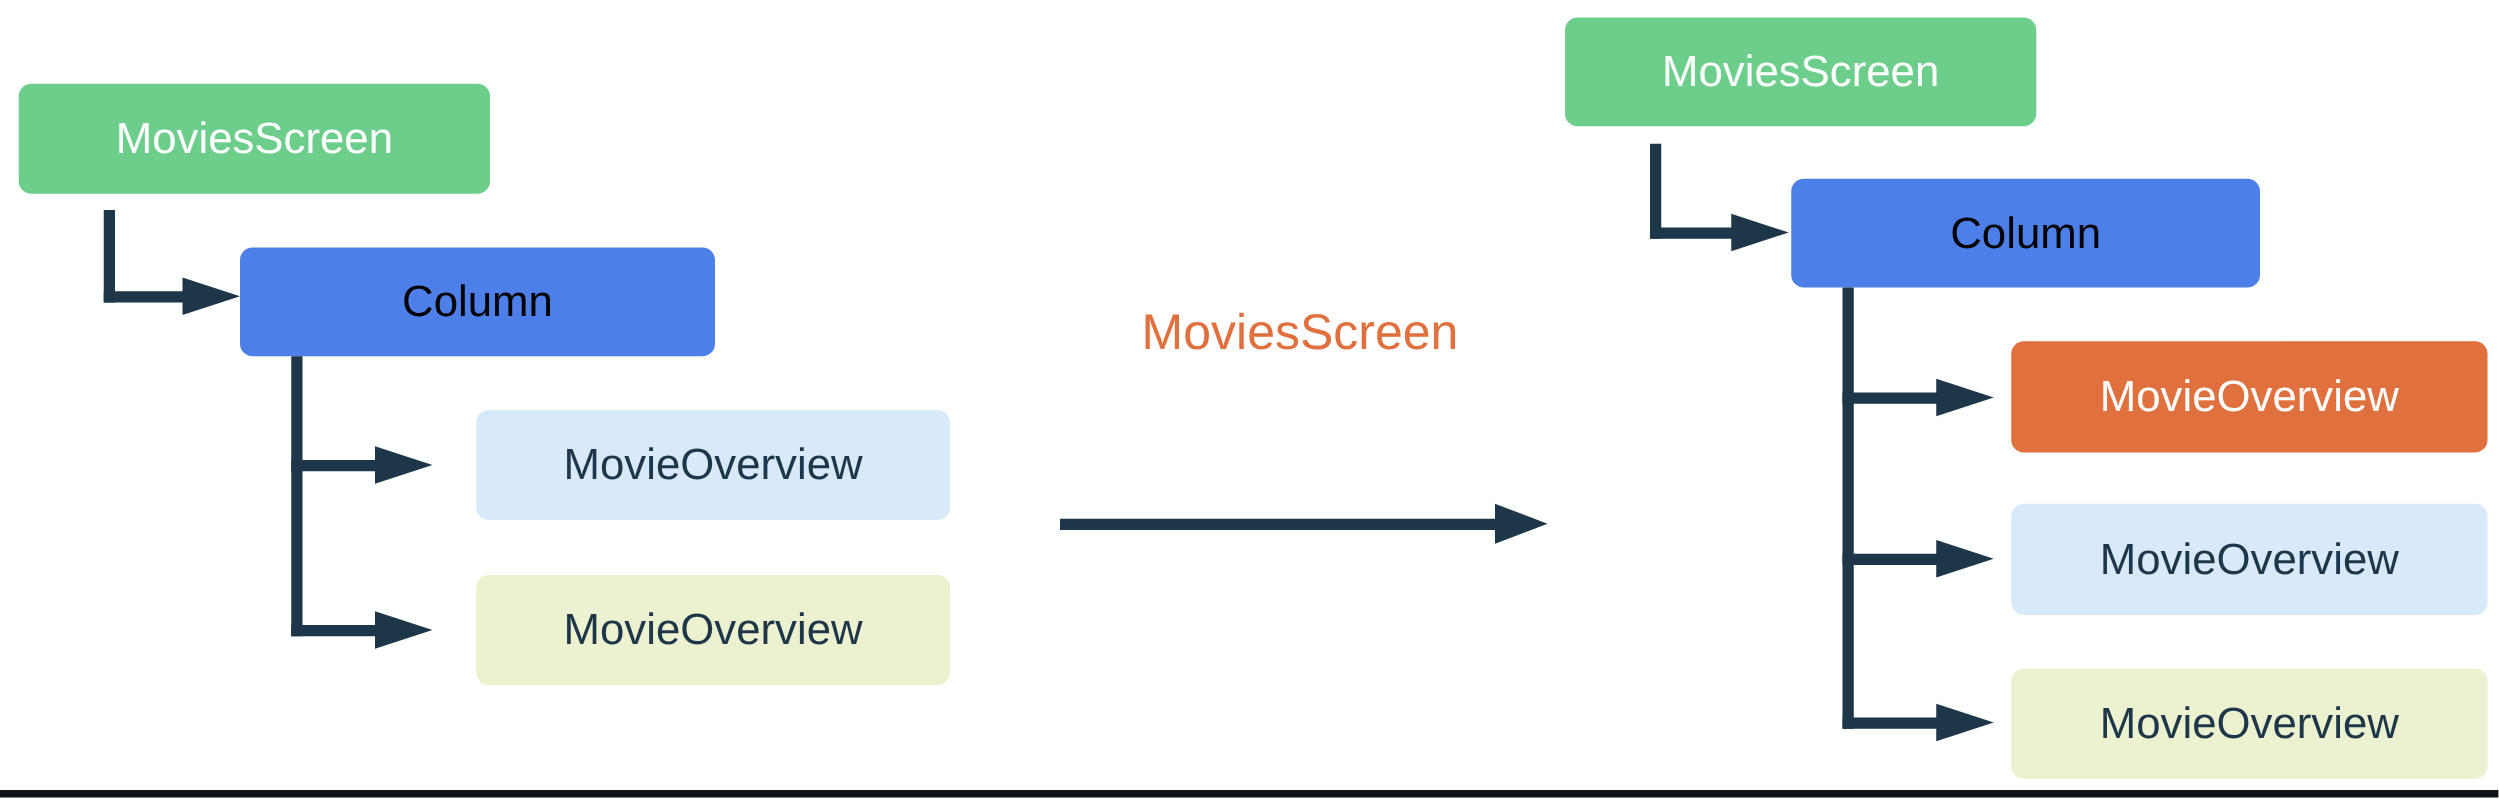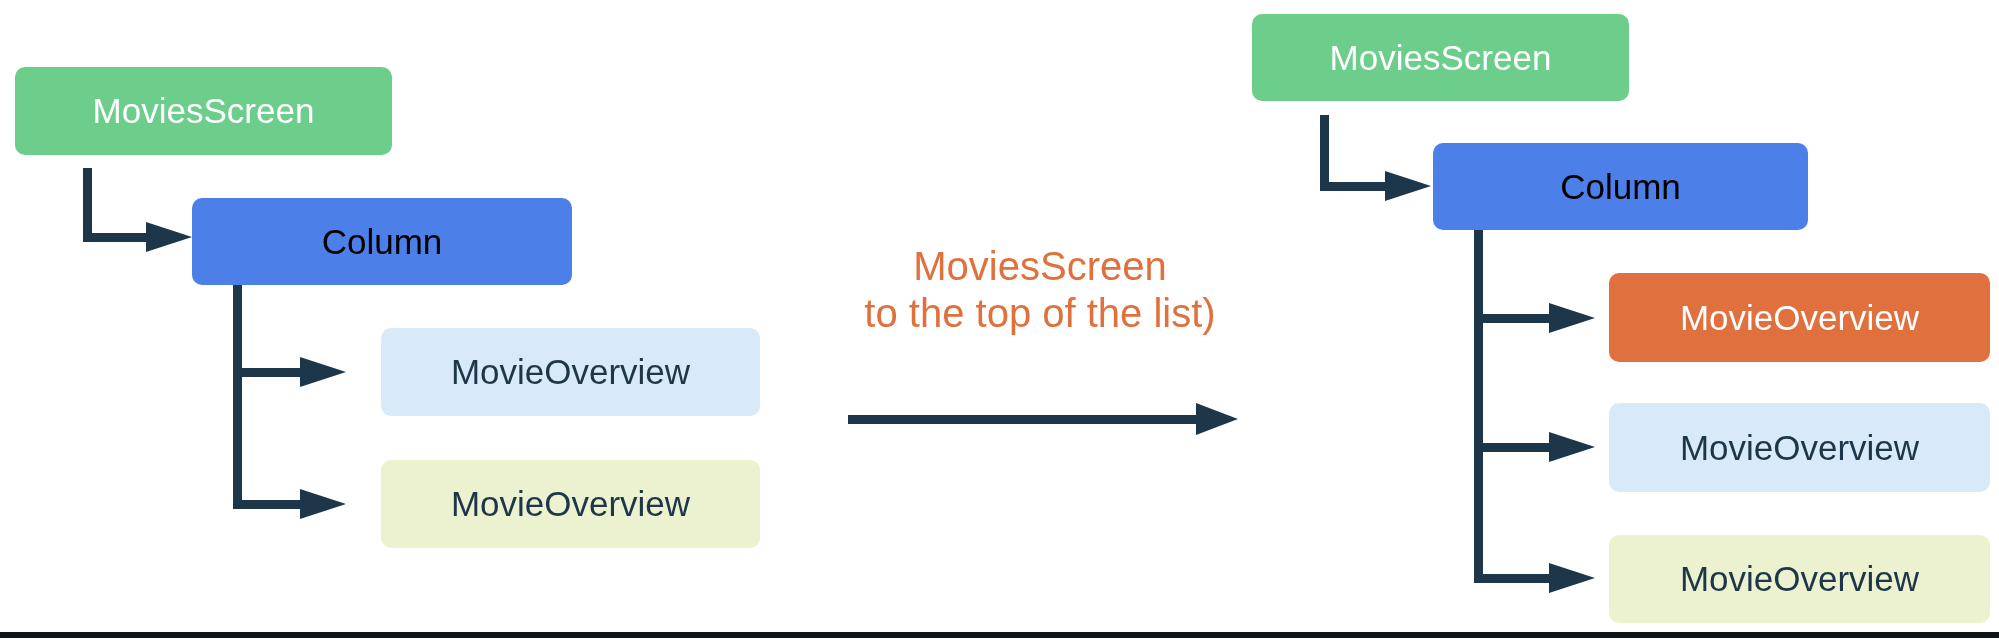--- a/index.html
+++ b/index.html
@@ -70,21 +70,20 @@
     <div class="box lightblue" style="left:381px;top:328px;width:379px;height:88px;">
       <span>MovieOverview</span>
     </div>
     <div class="box paleyellow" style="left:381px;top:460px;width:379px;height:88px;">
       <span>MovieOverview</span>
     </div>
   </div>
 
   <div id="caption">
     <div>MoviesScreen</div>
-    <div>to the top of the list)</div>
   </div>
   <div class="line" style="left:848px;top:415px;width:350px;height:9px;"></div>
   <div class="arrowhead big" style="left:1196px;top:403px;"></div>
 
   <div>
     <div class="box green" style="left:1252px;top:14px;width:377px;height:87px;">
       <span>MoviesScreen</span>
     </div>
 
     <div class="line" style="left:1320px;top:115px;width:9px;height:76px;"></div>

